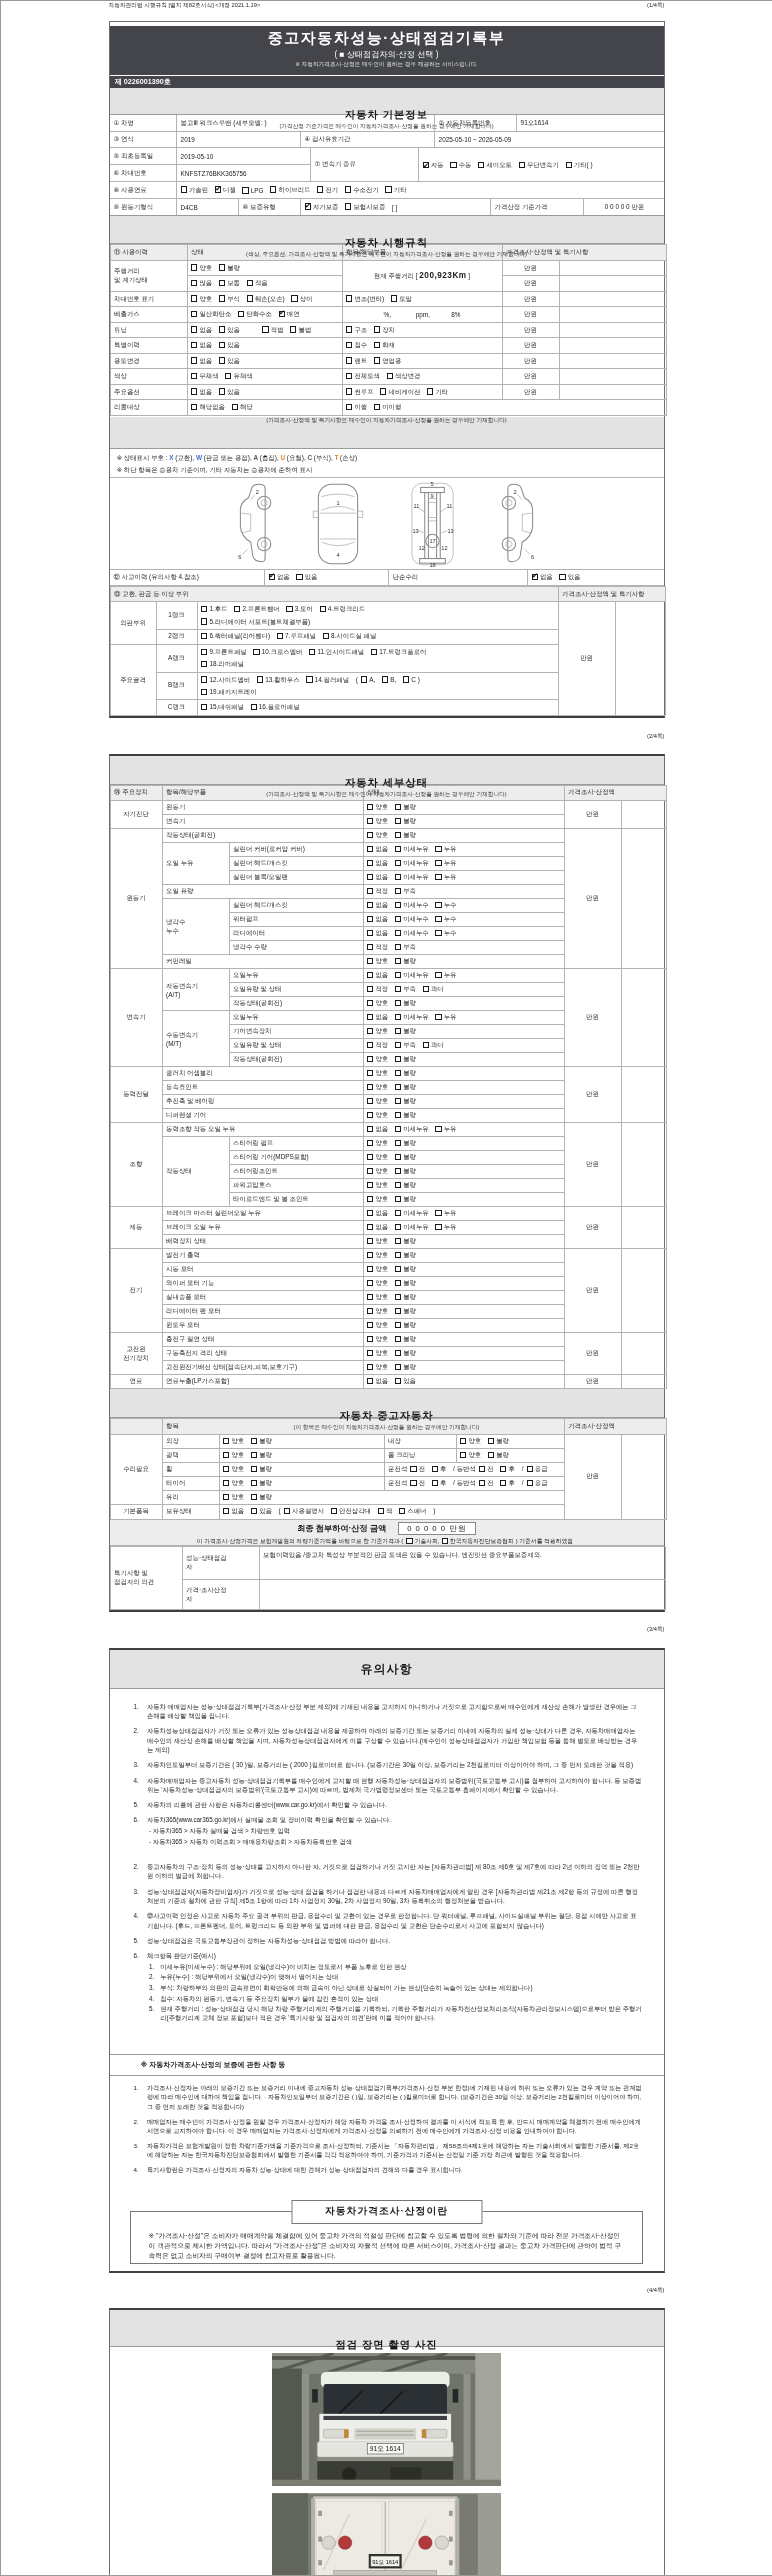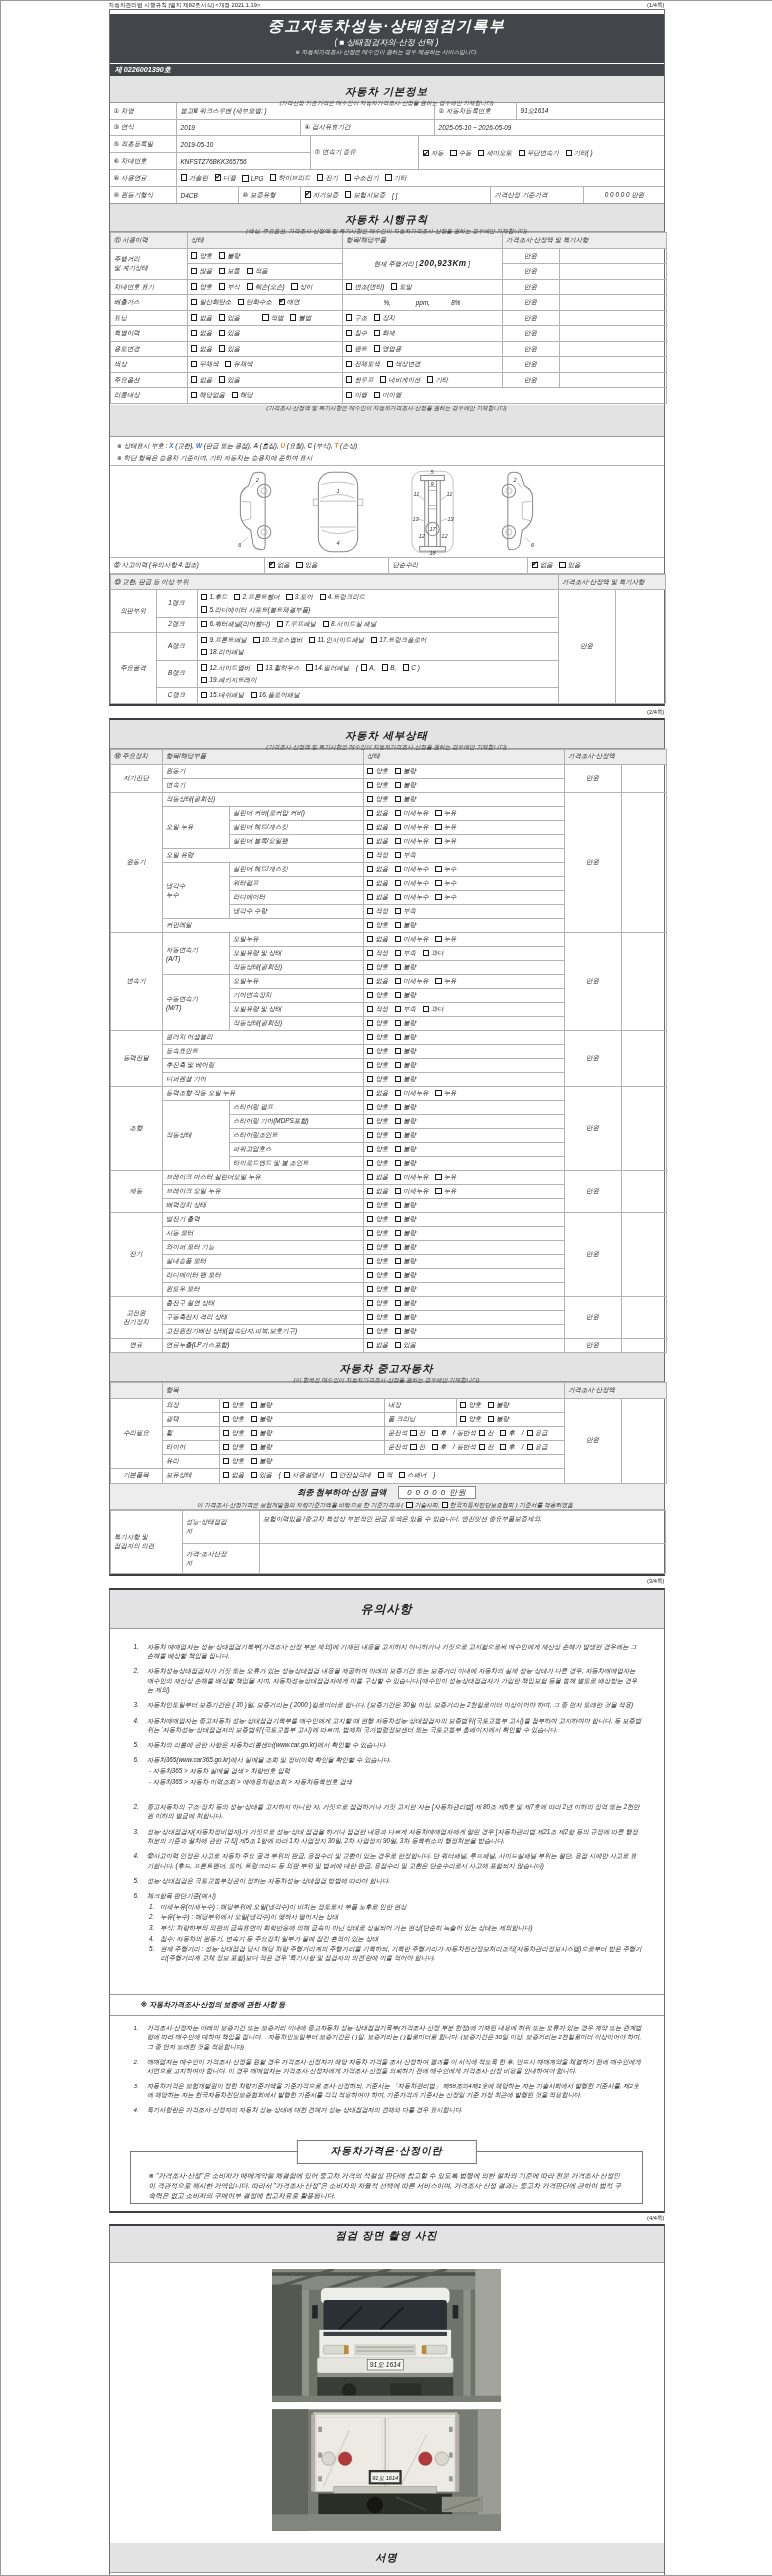--- a/index.html
+++ b/index.html
@@ -2,35 +2,35 @@
 <html style="font-size:8.2px"><head>
 <meta charset="utf-8">
 <style>
   * { box-sizing: border-box; margin:0; padding:0; }
   html,body { width:773px; height:2576px; overflow:hidden; background:#ffffff;
     font-family:"Liberation Sans","DejaVu Sans",sans-serif; color:#1a1a1a; position:relative; }
   .frame { position:absolute; inset:0; border:0.5px solid #9a9a9a; pointer-events:none; z-index:50; }
   .topnote { width:556px; margin:0 auto; padding-top:2.1px; height:9.3px; display:flex;
     justify-content:space-between; font-size:5.7px; color:#222; }
   .pagemark { width:556px; margin:0 auto; height:11.3px; text-align:right; font-size:5.7px; padding-top:2.1px; }
-  .pageblock { width:556px; margin:0 auto; background:#fff; border:0.5px solid #6e6e6e;
-    border-top:2.6px solid #3d3e43; border-bottom:2.6px solid #3d3e43;font-style:italic; }
+  .pageblock { width:556px; margin:12px auto; background:#fff; border:0.5px solid #6e6e6e;
+    border-top:2.6px solid #3d3e43; border-bottom:2.6px solid #3d3e43; }
   .pageblock.first { border-top:0.5px solid #6e6e6e; }
   
   .band { background:#43454a; color:#fff; }
   .band::before { content:""; display:block; height:2.1px; background:#fff; margin-top:1.5px; }
   .band-inner { height:49px; text-align:center; }
   .band-title { font-size:15px; font-weight:bold; letter-spacing:1.5px; padding-top:3.1px; }
   .band-sub { font-size:8.2px; margin-top:1px; }
   .band-note { font-size:5.7px; color:#e6e6e6; margin-top:1px; }
   .docrow { border-top:1.5px solid #fff; height:13.4px; display:flex; align-items:center;
     padding:0 5.2px; font-size:7.2px; font-weight:bold; }
   
   .sech { background:#e3e3e3; text-align:center; border-bottom:0.5px solid #9a9a9a; }
-  .sech .t { font-size:10.3px; font-weight:bold; letter-spacing:1px; padding-top:9px; }
+  .sech .t { font-size:10.3px; font-weight:bold; letter-spacing:1px; padding-top:20px; }
   .sech .n { font-size:5.7px; margin-top:1px; color:#333; }
   .h52{height:27px}.h56{height:29px}.h62{height:32px}.h72{height:37px}.h76{height:39px}.h58{height:30px}
   
   .grow { display:grid; border-bottom:0.5px solid #b3b3b3; }
   .gc { border-right:0.5px solid #b3b3b3; display:flex; align-items:center; padding:0 4.1px;
     font-size:6.4px; overflow:hidden; }
   .gc.last { border-right:none; }
   .gc.ctr { justify-content:center; }
   
   table.ft { width:100%; border-collapse:collapse; table-layout:fixed; }
@@ -801,29 +801,29 @@
           <span class="num">3.</span>
           <div class="tx">자동차가격은 보험개발원이 정한 차량기준가액을 기준가격으로 조사·산정하되, 기준서는 「자동차관리법」 제58조의4제1호에 해당하는 자는 기술사회에서 발행한 기준서를, 제2호에 해당하는 자는 한국자동차진단보증협회에서 발행한 기준서를 각각 적용하여야 하며, 기준가격과 기준서는 산정일 기준 가장 최근에 발행된 것을 적용합니다.</div>
         </div>
         <div class="ni">
           <span class="num">4.</span>
           <div class="tx">특기사항란은 가격조사·산정자의 자동차 성능·상태에 대한 견해가 성능·상태점검자의 견해와 다를 경우 표시합니다.</div>
         </div>
       </div>
   </div>
   <div class="about">
-    <div class="abouttitle">자동차가격은·산정이란</div>
+    <div class="abouttitle">자동차가격조사·산정이란</div>
     <div class="aboutbox">※ "가격조사·산정"은 소비자가 매매계약을 체결함에 있어 중고차 가격의 적절성 판단에 참고할 수 있도록 법령에 의한 절차와 기준에 따라 전문 가격조사·산정인이 객관적으로 제시한 가액입니다. 따라서 "가격조사·산정"은 소비자의 자율적 선택에 따른 서비스이며, 가격조사·산정 결과는 중고차 가격판단에 관하여 법적 구속력은 없고 소비자의 구매여부 결정에 참고자료로 활용됩니다.</div>
   </div>
 </div>
 <div class="pagemark">(4/4쪽)</div>
 
 <div class="pageblock" style="border-bottom:none">
   <div class="sech h72">
-    <div class="t" style="padding-top:3px">점검 장면 촬영 사진</div>
+    <div class="t" style="padding-top:28px">점검 장면 촬영 사진</div>
   </div>
   <div class="photoarea">
 
     <svg class="photo" width="229" height="133" viewBox="0 0 445 258">
       <rect x="0" y="0" width="445" height="258" fill="#70736a"></rect>
       <rect x="0" y="0" width="445" height="40" fill="#868a80"></rect>
       <rect x="0" y="6" width="445" height="7" fill="#4e524a"></rect>
       <line x1="0" y1="38" x2="120" y2="0" stroke="#565a50" stroke-width="6"></line>
       <line x1="100" y1="40" x2="230" y2="0" stroke="#565a50" stroke-width="6"></line>
       <line x1="210" y1="40" x2="340" y2="0" stroke="#565a50" stroke-width="6"></line>

